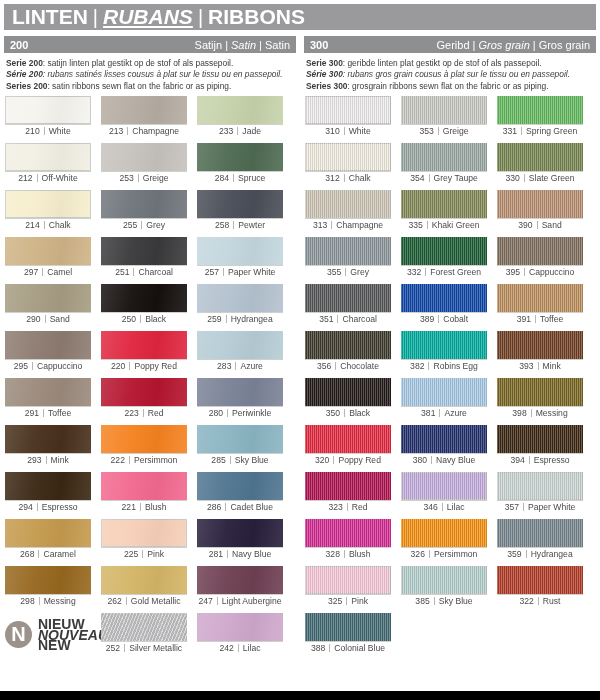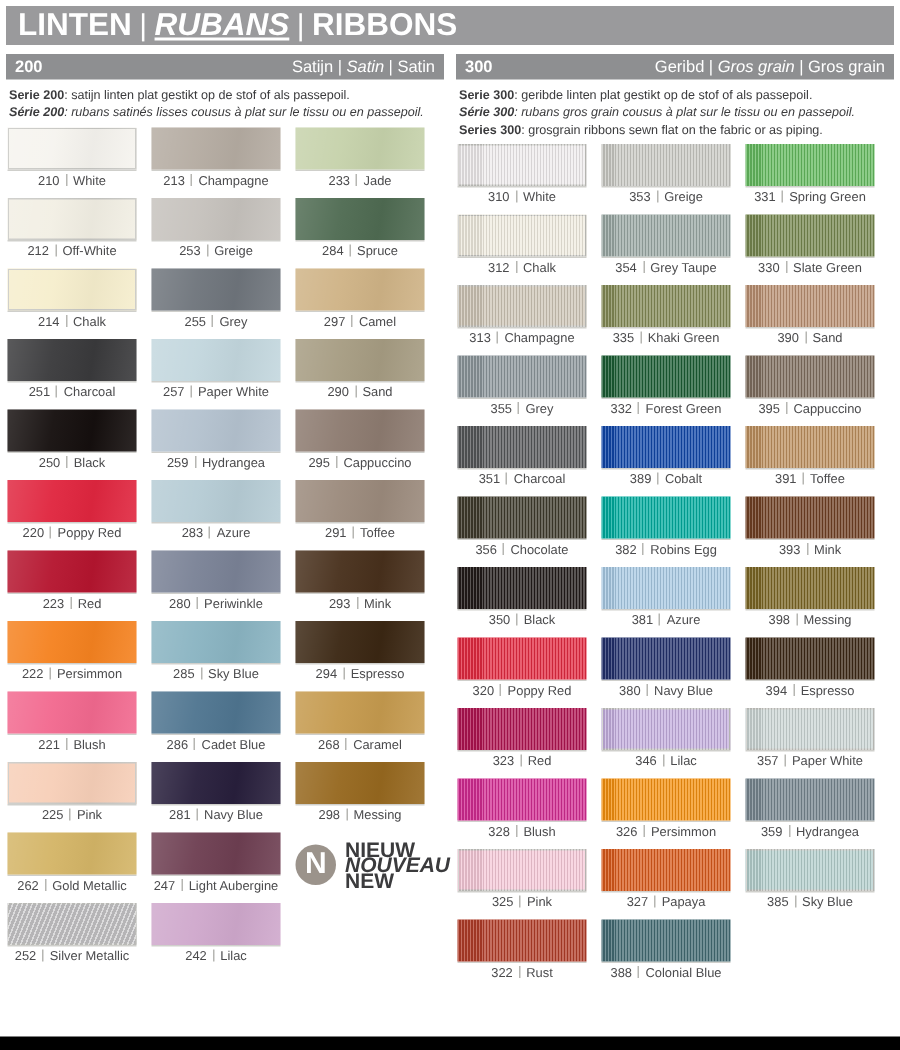--- a/index.html
+++ b/index.html
@@ -189,20 +189,21 @@
   </div>
 
   <div class="col left">
     <div class="sec-head">
       <span class="code">200</span>
       <span class="names"><span>Satijn</span><span class="bar">|</span><span class="it">Satin</span><span class="bar">|</span><span>Satin</span></span>
     </div>
     <div class="desc">
       <div><b>Serie 200</b><span>: satijn linten plat gestikt op de stof of als passepoil.</span></div>
       <div class="it"><b>Série 200</b><span>: rubans satinés lisses cousus à plat sur le tissu ou en passepoil.</span></div>
+      <div><b>Series 200</b><span>: satin ribbons sewn flat on the fabric or as piping.</span></div>
     </div>
     <div class="grid">
         <div class="cell">
           <div class="chip satin bordered" style="background: rgb(246, 244, 239);"></div>
           <div class="lbl">
             <span class="num">210</span>
             <span class="vr"></span>
             <span class="nm">White</span>
           </div>
         </div>
@@ -253,20 +254,28 @@
             <span class="vr"></span>
             <span class="nm">Chalk</span>
           </div>
         </div>
         <div class="cell">
           <div class="chip satin" style="background: rgb(111, 117, 124);"></div>
           <div class="lbl">
             <span class="num">255</span>
             <span class="vr"></span>
             <span class="nm">Grey</span>
+          </div>
+        </div>
+        <div class="cell">
+          <div class="chip satin" style="background: rgb(74, 78, 88);"></div>
+          <div class="lbl">
+            <span class="num">258</span>
+            <span class="vr"></span>
+            <span class="nm">Pewter</span>
           </div>
         </div>
         <div class="cell">
           <div class="chip satin" style="background: rgb(207, 179, 134);"></div>
           <div class="lbl">
             <span class="num">297</span>
             <span class="vr"></span>
             <span class="nm">Camel</span>
           </div>
         </div>
@@ -736,28 +745,20 @@
         </div>
         <div class="cell">
           <div class="chip rib bordered" style="background: rgb(246, 201, 216);"></div>
           <div class="lbl">
             <span class="num">325</span>
             <span class="vr"></span>
             <span class="nm">Pink</span>
           </div>
         </div>
         <div class="cell">
-          <div class="chip rib" style="background: rgb(216, 89, 27);"></div>
-          <div class="lbl">
-            <span class="num">327</span>
-            <span class="vr"></span>
-            <span class="nm">Papaya</span>
-          </div>
-        </div>
-        <div class="cell">
           <div class="chip rib bordered" style="background: rgb(180, 207, 205);"></div>
           <div class="lbl">
             <span class="num">385</span>
             <span class="vr"></span>
             <span class="nm">Sky Blue</span>
           </div>
         </div>
         <div class="cell">
           <div class="chip rib" style="background: rgb(177, 60, 40);"></div>
           <div class="lbl">

